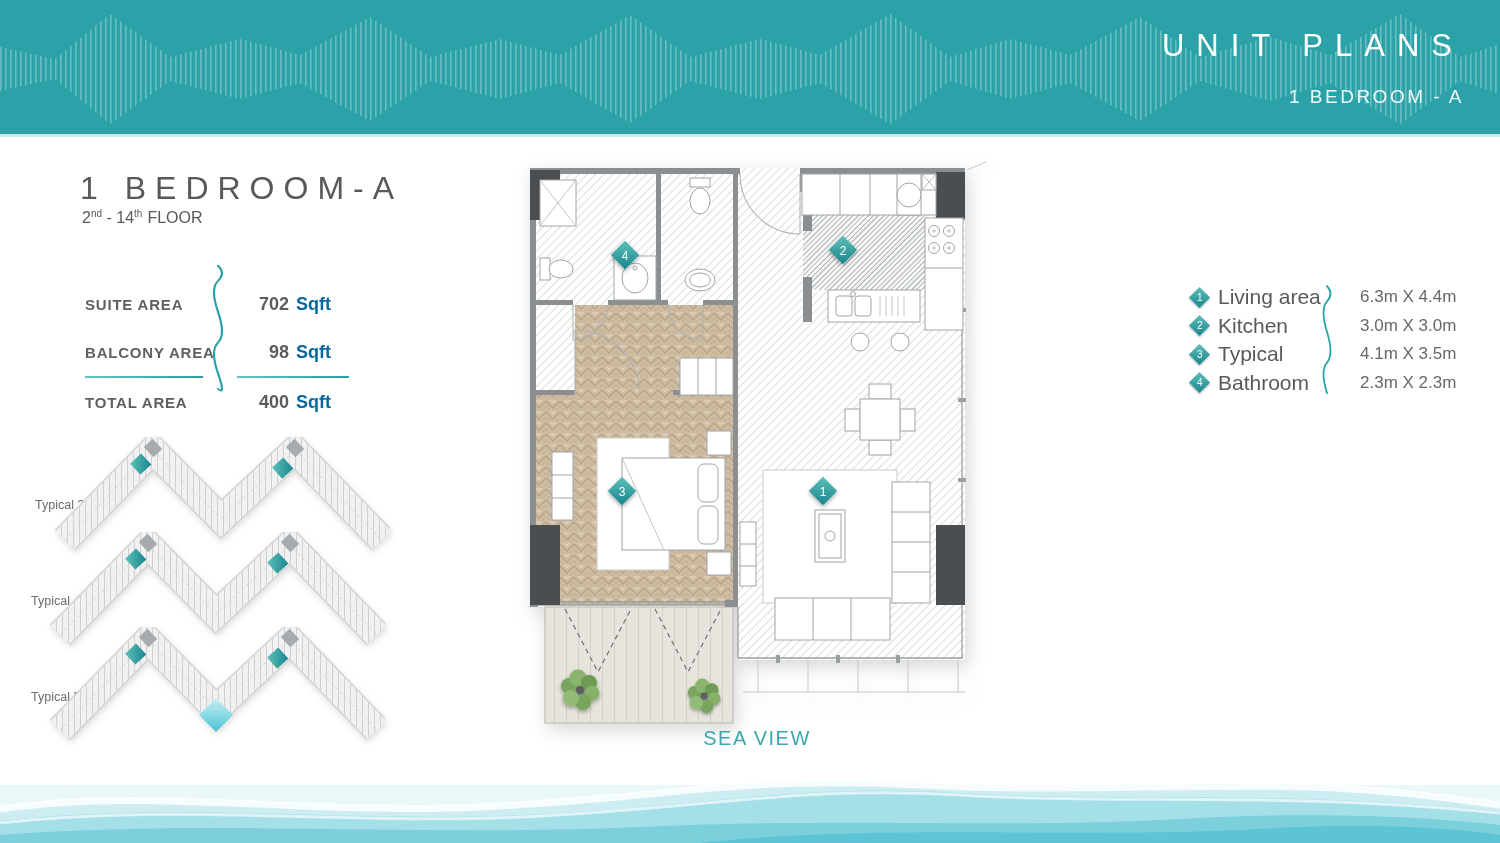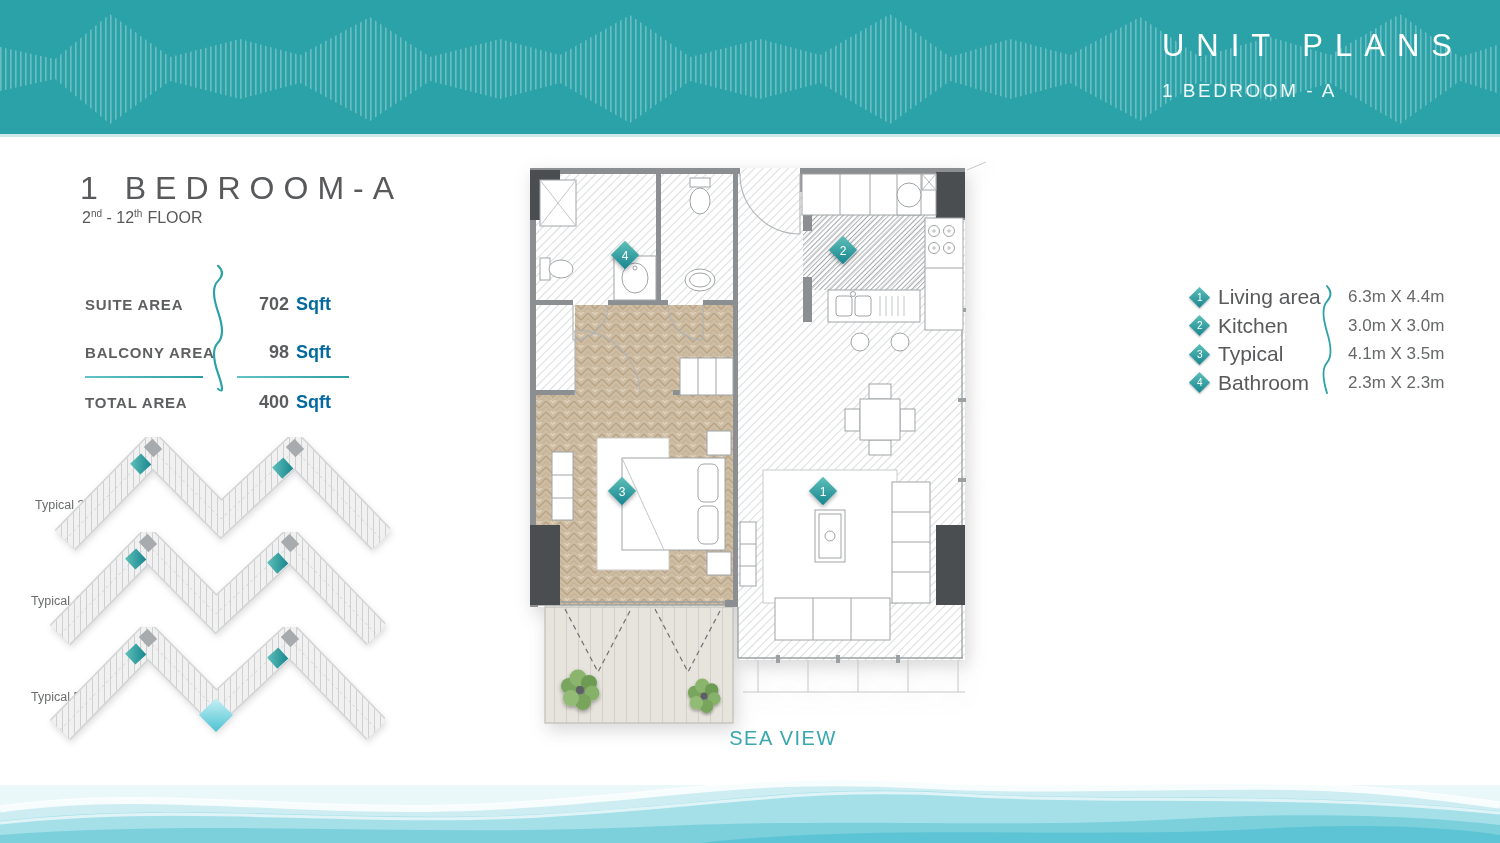--- a/index.html
+++ b/index.html
@@ -4,23 +4,23 @@
 <style>
   * { margin:0; padding:0; box-sizing:border-box; }
   html,body { width:1500px; height:843px; background:#fff; }
   body { font-family:"Liberation Sans", sans-serif; color:#58595B; }
   .page { position:relative; width:1500px; height:843px; overflow:hidden; background:#ffffff; }
 
   
   .banner { position:absolute; left:0; top:0; width:1500px; height:137px;
             background:#2AA2A8; border-bottom:3px solid #cfe9eb; }
   .banner svg { position:absolute; inset:0; }
-  .banner-text { position:absolute; right:36px; top:28px; }
+  .banner-text { position:absolute; right:36px; top:28px; text-align:right; }
   .banner-title { font-size:31px; font-weight:400; color:#ffffff; letter-spacing:12px; }
-  .banner-sub { font-size:19px; font-weight:400; color:#eef8f9; letter-spacing:2.5px; margin-top:16px; }
+  .banner-sub { font-size:19px; font-weight:400; color:#eef8f9; letter-spacing:2.5px; margin-top:22px; }
 
   
   .unit-title { position:absolute; left:80px; top:170px; font-size:32px; font-weight:400;
                 color:#58595B; letter-spacing:9px; }
   .floor-range { position:absolute; left:82px; top:208px; font-size:16px; color:#58595B; }
   .floor-range sup { font-size:10px; }
   .floor-word { margin-left:5px;margin-top:12px; }
 
   .area-block { position:absolute; left:85px; top:280px; width:272px; }
   .area-row { display:flex; align-items:center; height:48px;font-weight:bold; }
@@ -34,32 +34,32 @@
   .line-right { left:152px; width:112px; }
   .area-squiggle { position:absolute; left:126px; top:-16px; }
 
   
   .typ { position:absolute; width:335px; height:115px; filter:drop-shadow(1px 3px 3px rgba(80,80,80,.18)); }
   .typ-label { position:absolute; font-size:12.5px; color:#6a6c6e; }
 
   
   .floorplan { position:absolute; left:518px; top:158px; width:472px; height:580px;
                filter:drop-shadow(3px 6px 9px rgba(70,70,70,.22)); }
-  .sea-view { position:absolute; left:683px; top:727px; width:200px; text-align:center;
+  .sea-view { position:absolute; left:657px; top:727px; width:200px; text-align:center;
               font-size:20px; letter-spacing:1.5px; color:#38A8AD; }
 
   
   .legend { position:absolute; left:1188px; top:283px; width:270px; }
   .legend-row { display:flex; align-items:center; height:28.5px; position:relative; }
   .l-diamond { width:15px; height:15px; margin:0 11px 0 4px; transform:rotate(45deg);
       background:linear-gradient(135deg,#5EC0B8,#17858F); box-shadow:1px 1px 2px rgba(0,0,0,.25);
       display:flex; align-items:center; justify-content:center; flex:none; }
   .l-diamond span { transform:rotate(-45deg); color:#fff; font-size:10px; }
   .l-label { width:118px; font-size:21px; color:#58595B; }
-  .l-dims { margin-left:12px; font-size:17px; color:#66686A; }
+  .l-dims { margin-left:24px; font-size:17px; color:#66686A; }
   .legend-squiggle { position:absolute; left:132px; top:2px; }
 
   
   .water { position:absolute; left:0; bottom:0; width:1500px; height:92px; }
 </style>
 </head>
 <body>
 
 <div class="page">
 
@@ -110,21 +110,21 @@
         760,99 690,81 630,123 560,83 500,99 430,81 370,121 300,83 240,99 170,81 110,124 55,79 0,91"></polygon>
     </svg>
     <div class="banner-text">
       <div class="banner-title">UNIT PLANS</div>
       <div class="banner-sub">1 BEDROOM - A</div>
     </div>
   </header>
 
   <h2 class="unit-title">1 BEDROOM-A</h2>
   <div class="floor-range">
-    <span>2</span><sup>nd</sup><span> - </span><span>12</span><sup>th</sup><span class="floor-word">FLOOR</span>
+    <span>2</span><sup>nd</sup><span> - </span><span>14</span><sup>th</sup><span class="floor-word">FLOOR</span>
   </div>
 
   <section class="area-block">
     <svg class="area-squiggle" width="16" height="156" viewBox="0 0 16 156">
       <path d="M7,2 Q15,11.5 7,21 T7,59 T7,97 T7,135 T7,154" transform="scale(1,0.81)" fill="none" stroke="#2BA2A8" stroke-width="2.2" stroke-linecap="round"></path>
     </svg>
     <div class="area-row">
       <span class="a-label">SUITE AREA</span>
       <span class="a-val">702</span>
       <span class="a-unit">Sqft</span>

